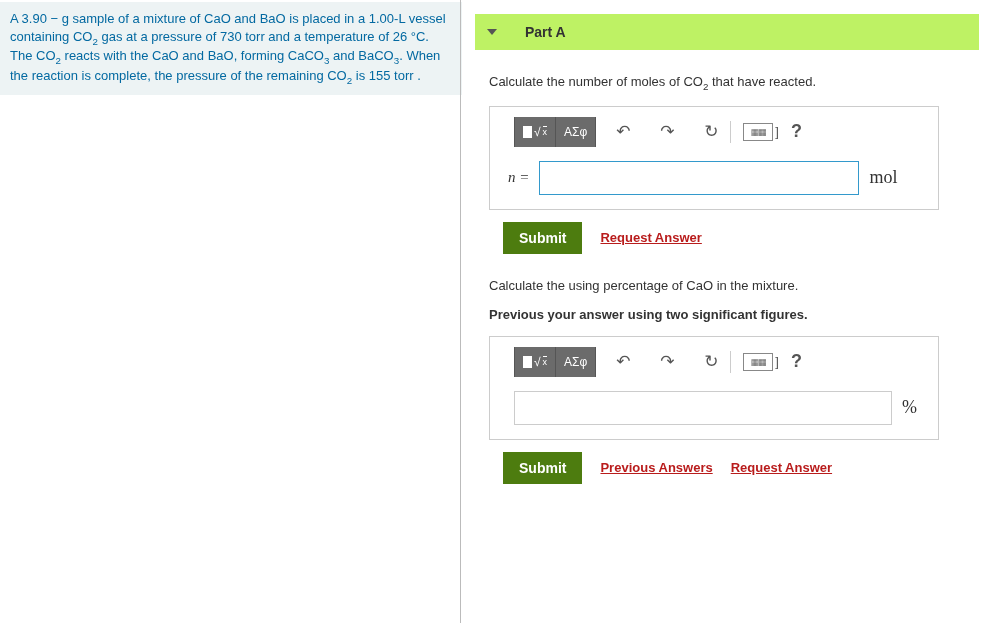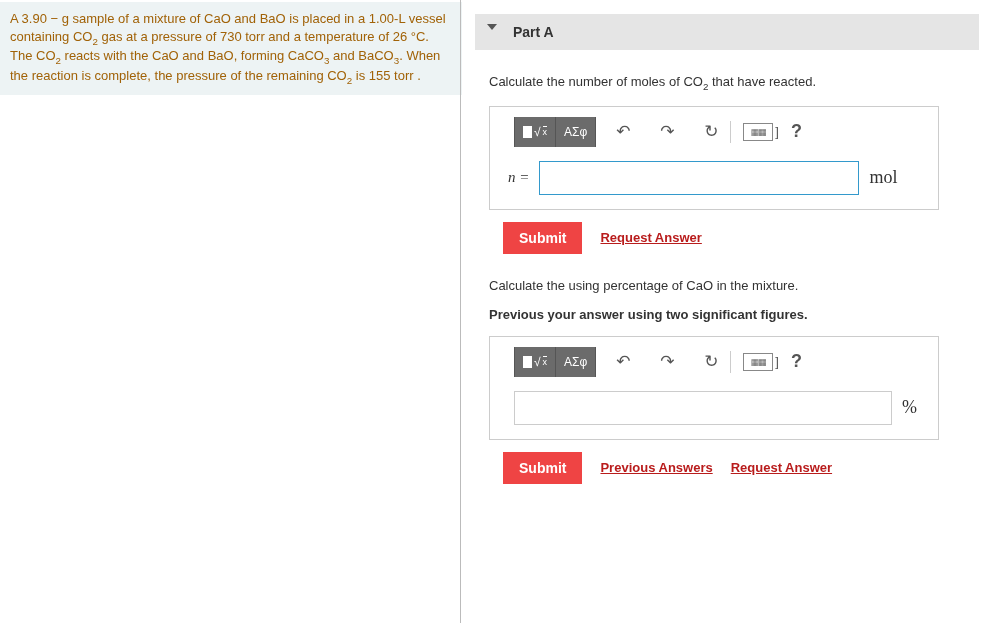--- a/index.html
+++ b/index.html
@@ -15,42 +15,43 @@
   }
   .container { display: flex; }
   .left-col {
     width: 460px;
     padding: 2px 0 0 0;
   }
   .problem-box {
     background: #edf3f4;
     padding: 8px 10px;
     width: 462px;
-    color: #a16207;
+    color: #0369a1;
     line-height: 1.35;
   }
   .divider {
     width: 1px;
     background: linear-gradient(to right, transparent, #bbb, transparent);
     margin: 0 0px;
     height: 623px;
   }
   .right-col {
     flex: 1;
     padding: 0 10px 0 14px;
   }
   .part-header {
-    background: #e5e5e5;
+    background: #bef264;
     padding: 10px 12px;
     font-weight: bold;
     font-size: 14px;
     color: #333;
     margin-top: 14px;
     display: flex;
-    gap: 16px;
+    align-items: center;
+    gap: 28px;
   }
   .caret {
     width: 0; height: 0;
     border-left: 5px solid transparent;
     border-right: 5px solid transparent;
     border-top: 6px solid #555;
   }
   .part-body { padding: 14px 0 0 14px; }
   .instruction { margin: 10px 0 14px 0; color: #333; }
   .emph { font-weight: bold; }
@@ -132,21 +133,21 @@
   }
   .unit {
     font-family: "Times New Roman", serif;
     font-size: 18px;
   }
   .action-row {
     display: flex; align-items: center; gap: 18px;
     margin: 4px 0 0 14px;
   }
   .submit-btn {
-    background: #ef4444;
+    background: #4d7c0f;
     color: #fff;
     border: none;
     padding: 8px 16px;
     font-size: 14px;
     font-weight: bold;
     cursor: pointer;
   }
   .link {
     color: #b91c1c;
     text-decoration: underline;

